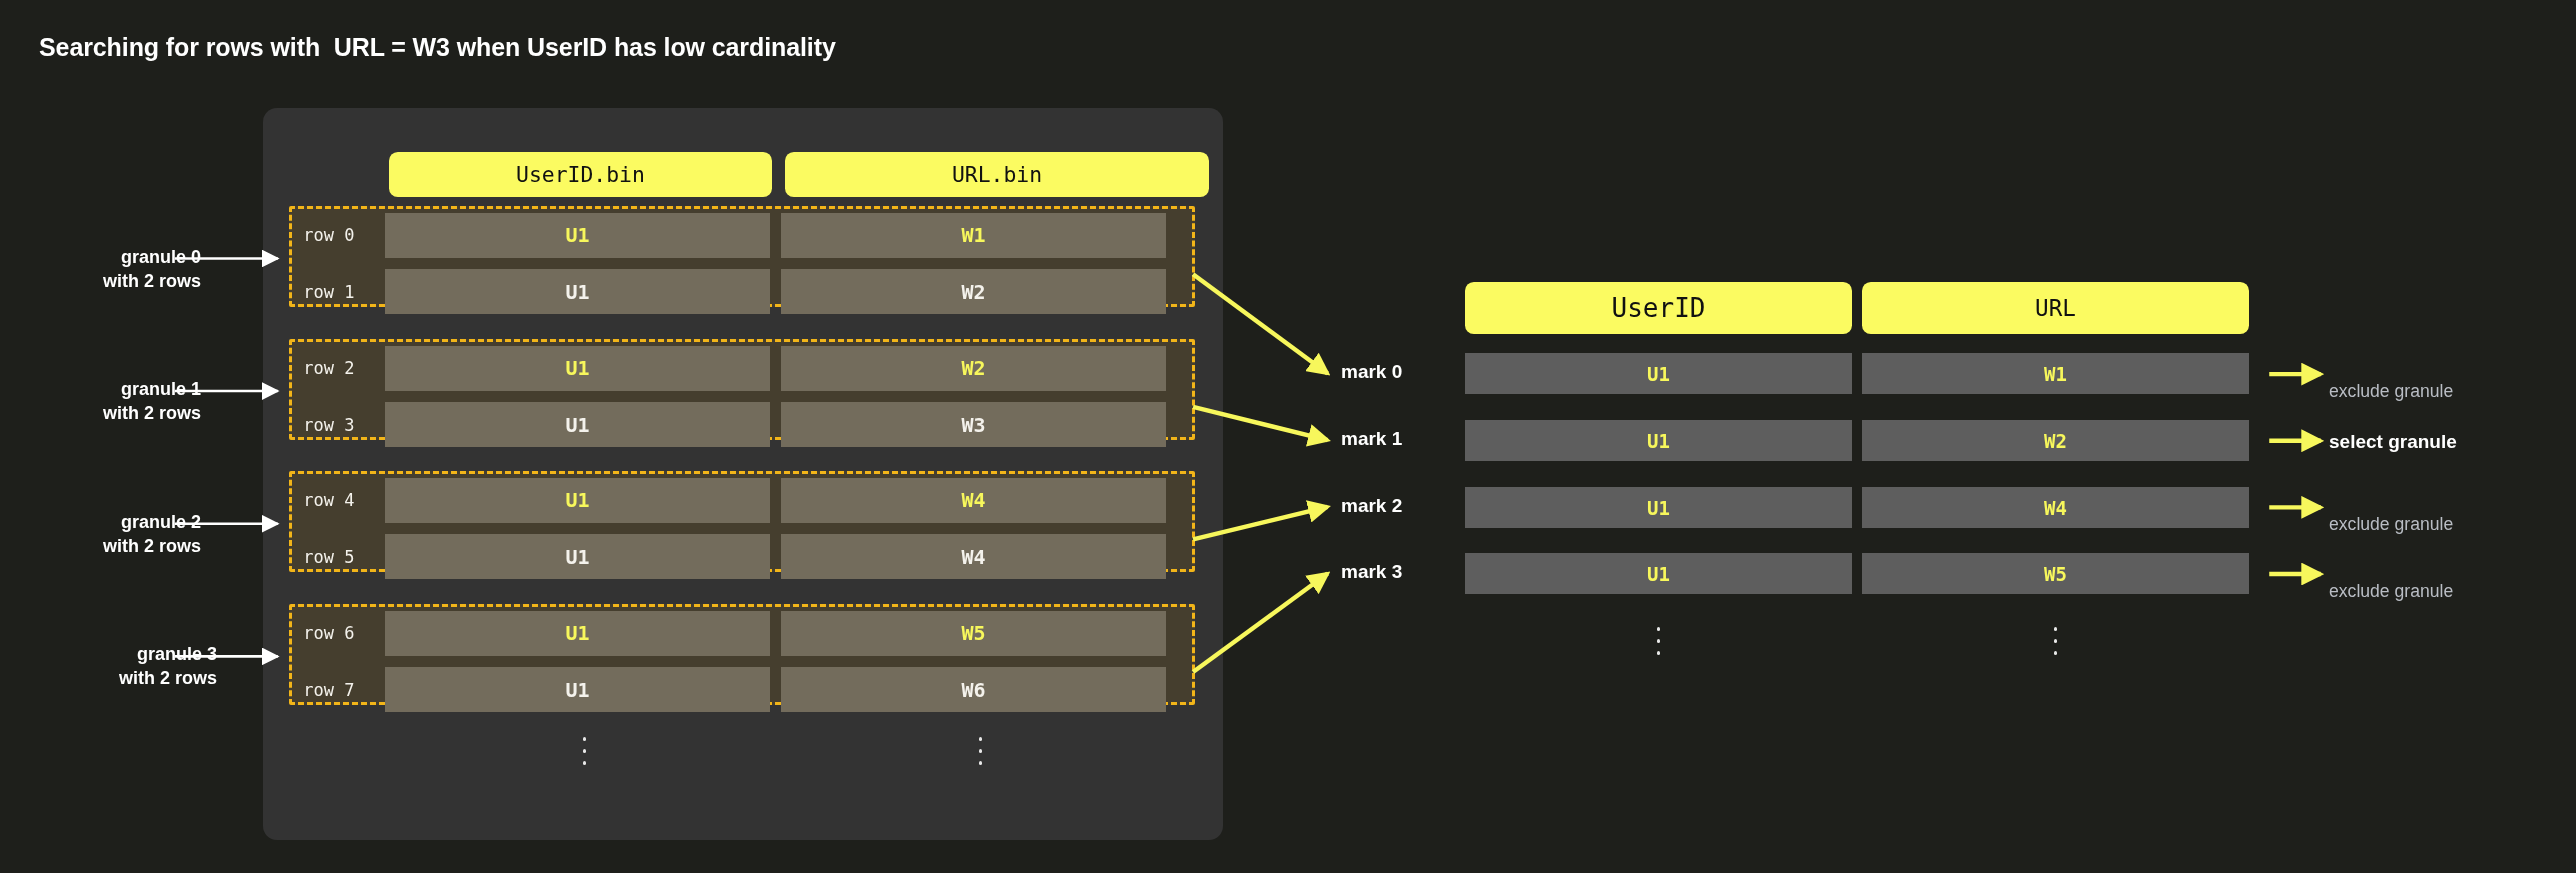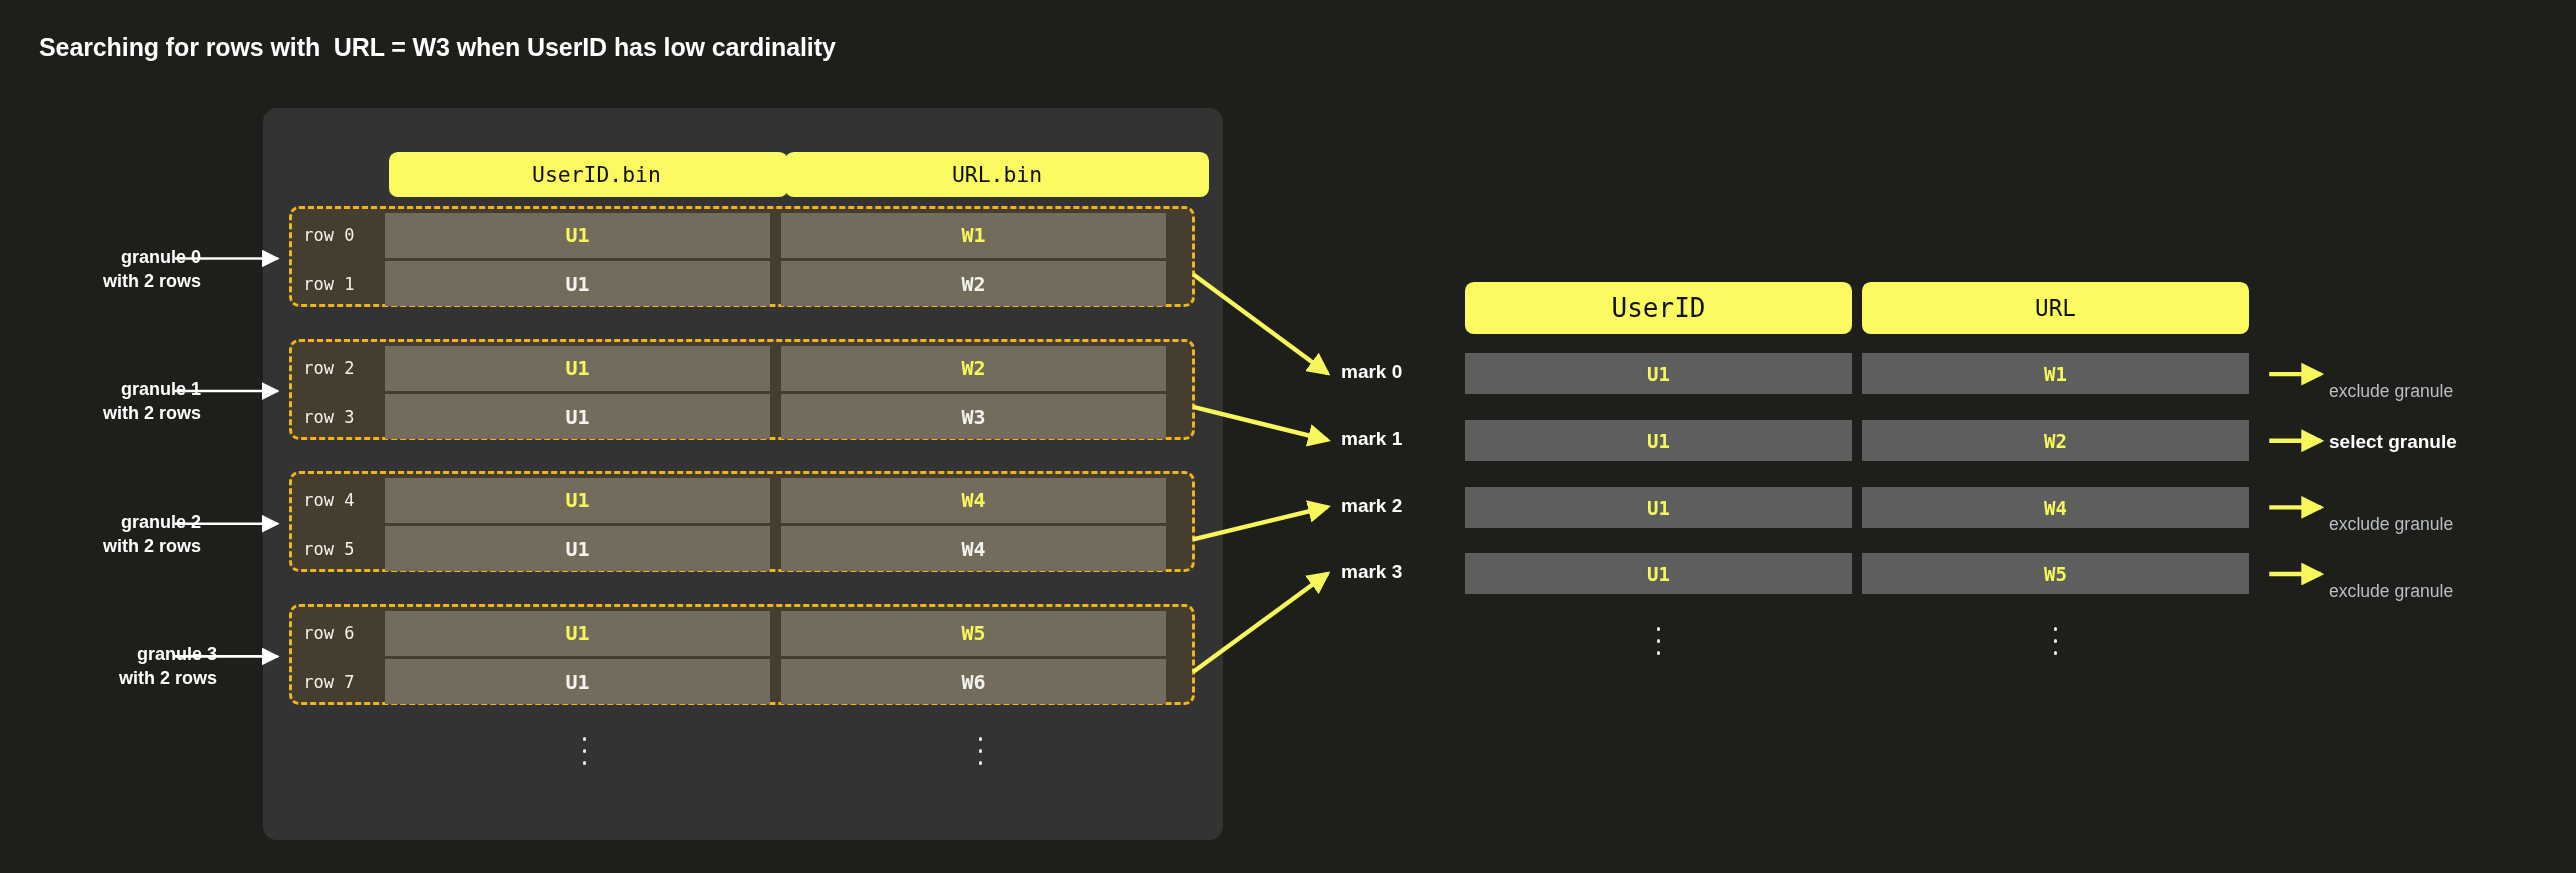--- a/index.html
+++ b/index.html
@@ -32,42 +32,42 @@
     font-size:21.4px;color:#f2f2f2;
   }
 
   
   .chip{
     position:absolute;background:#fbfb61;border-radius:8.8px;
     display:flex;align-items:center;justify-content:center;
     font-family:"DejaVu Sans Mono","Liberation Mono",monospace;
     color:#111111;
   }
-  #chip-userid-bin{left:388px;top:152px;width:383px;height:45px;font-size:21.4px;padding-left:16px;}
+  #chip-userid-bin{left:388px;top:152px;width:383px;height:45px;font-size:21.4px;}
   #chip-url-bin   {left:784px;top:152px;width:424px;height:45px;font-size:21.4px;}
   #chip-userid    {left:1465px;top:282px;width:387px;height:52px;font-size:26px;}
   #chip-url       {left:1862px;top:282px;width:387px;height:52px;font-size:22.6px;}
 
   
   .granule{
     position:absolute;left:289px;width:906px;height:101px;
     background:#453e2e;
     border:3.8px dashed #f2b519;
-    border-radius:10px;
+    border-radius:2px;
     box-sizing:border-box;
     padding-left:11px;
   }
   #granule-0{top:206px;}
   #granule-1{top:339px;}
   #granule-2{top:471px;}
   #granule-3{top:604px;}
 
   .grow{position:absolute;left:0;width:100%;height:45px;}
   .grow.r0{top:3.8px;}
-  .grow.r1{top:52px;}
+  .grow.r1{top:60px;}
 
   .row-label{
     position:absolute;left:11.3px;top:0;width:63px;height:45px;
     display:flex;align-items:center;
     font-family:"DejaVu Sans Mono","Liberation Mono",monospace;
     font-size:17px;color:#f4f2ec;white-space:pre;
   }
   .cell{
     position:absolute;height:45px;background:#736c5c;
     display:flex;align-items:center;justify-content:center;

